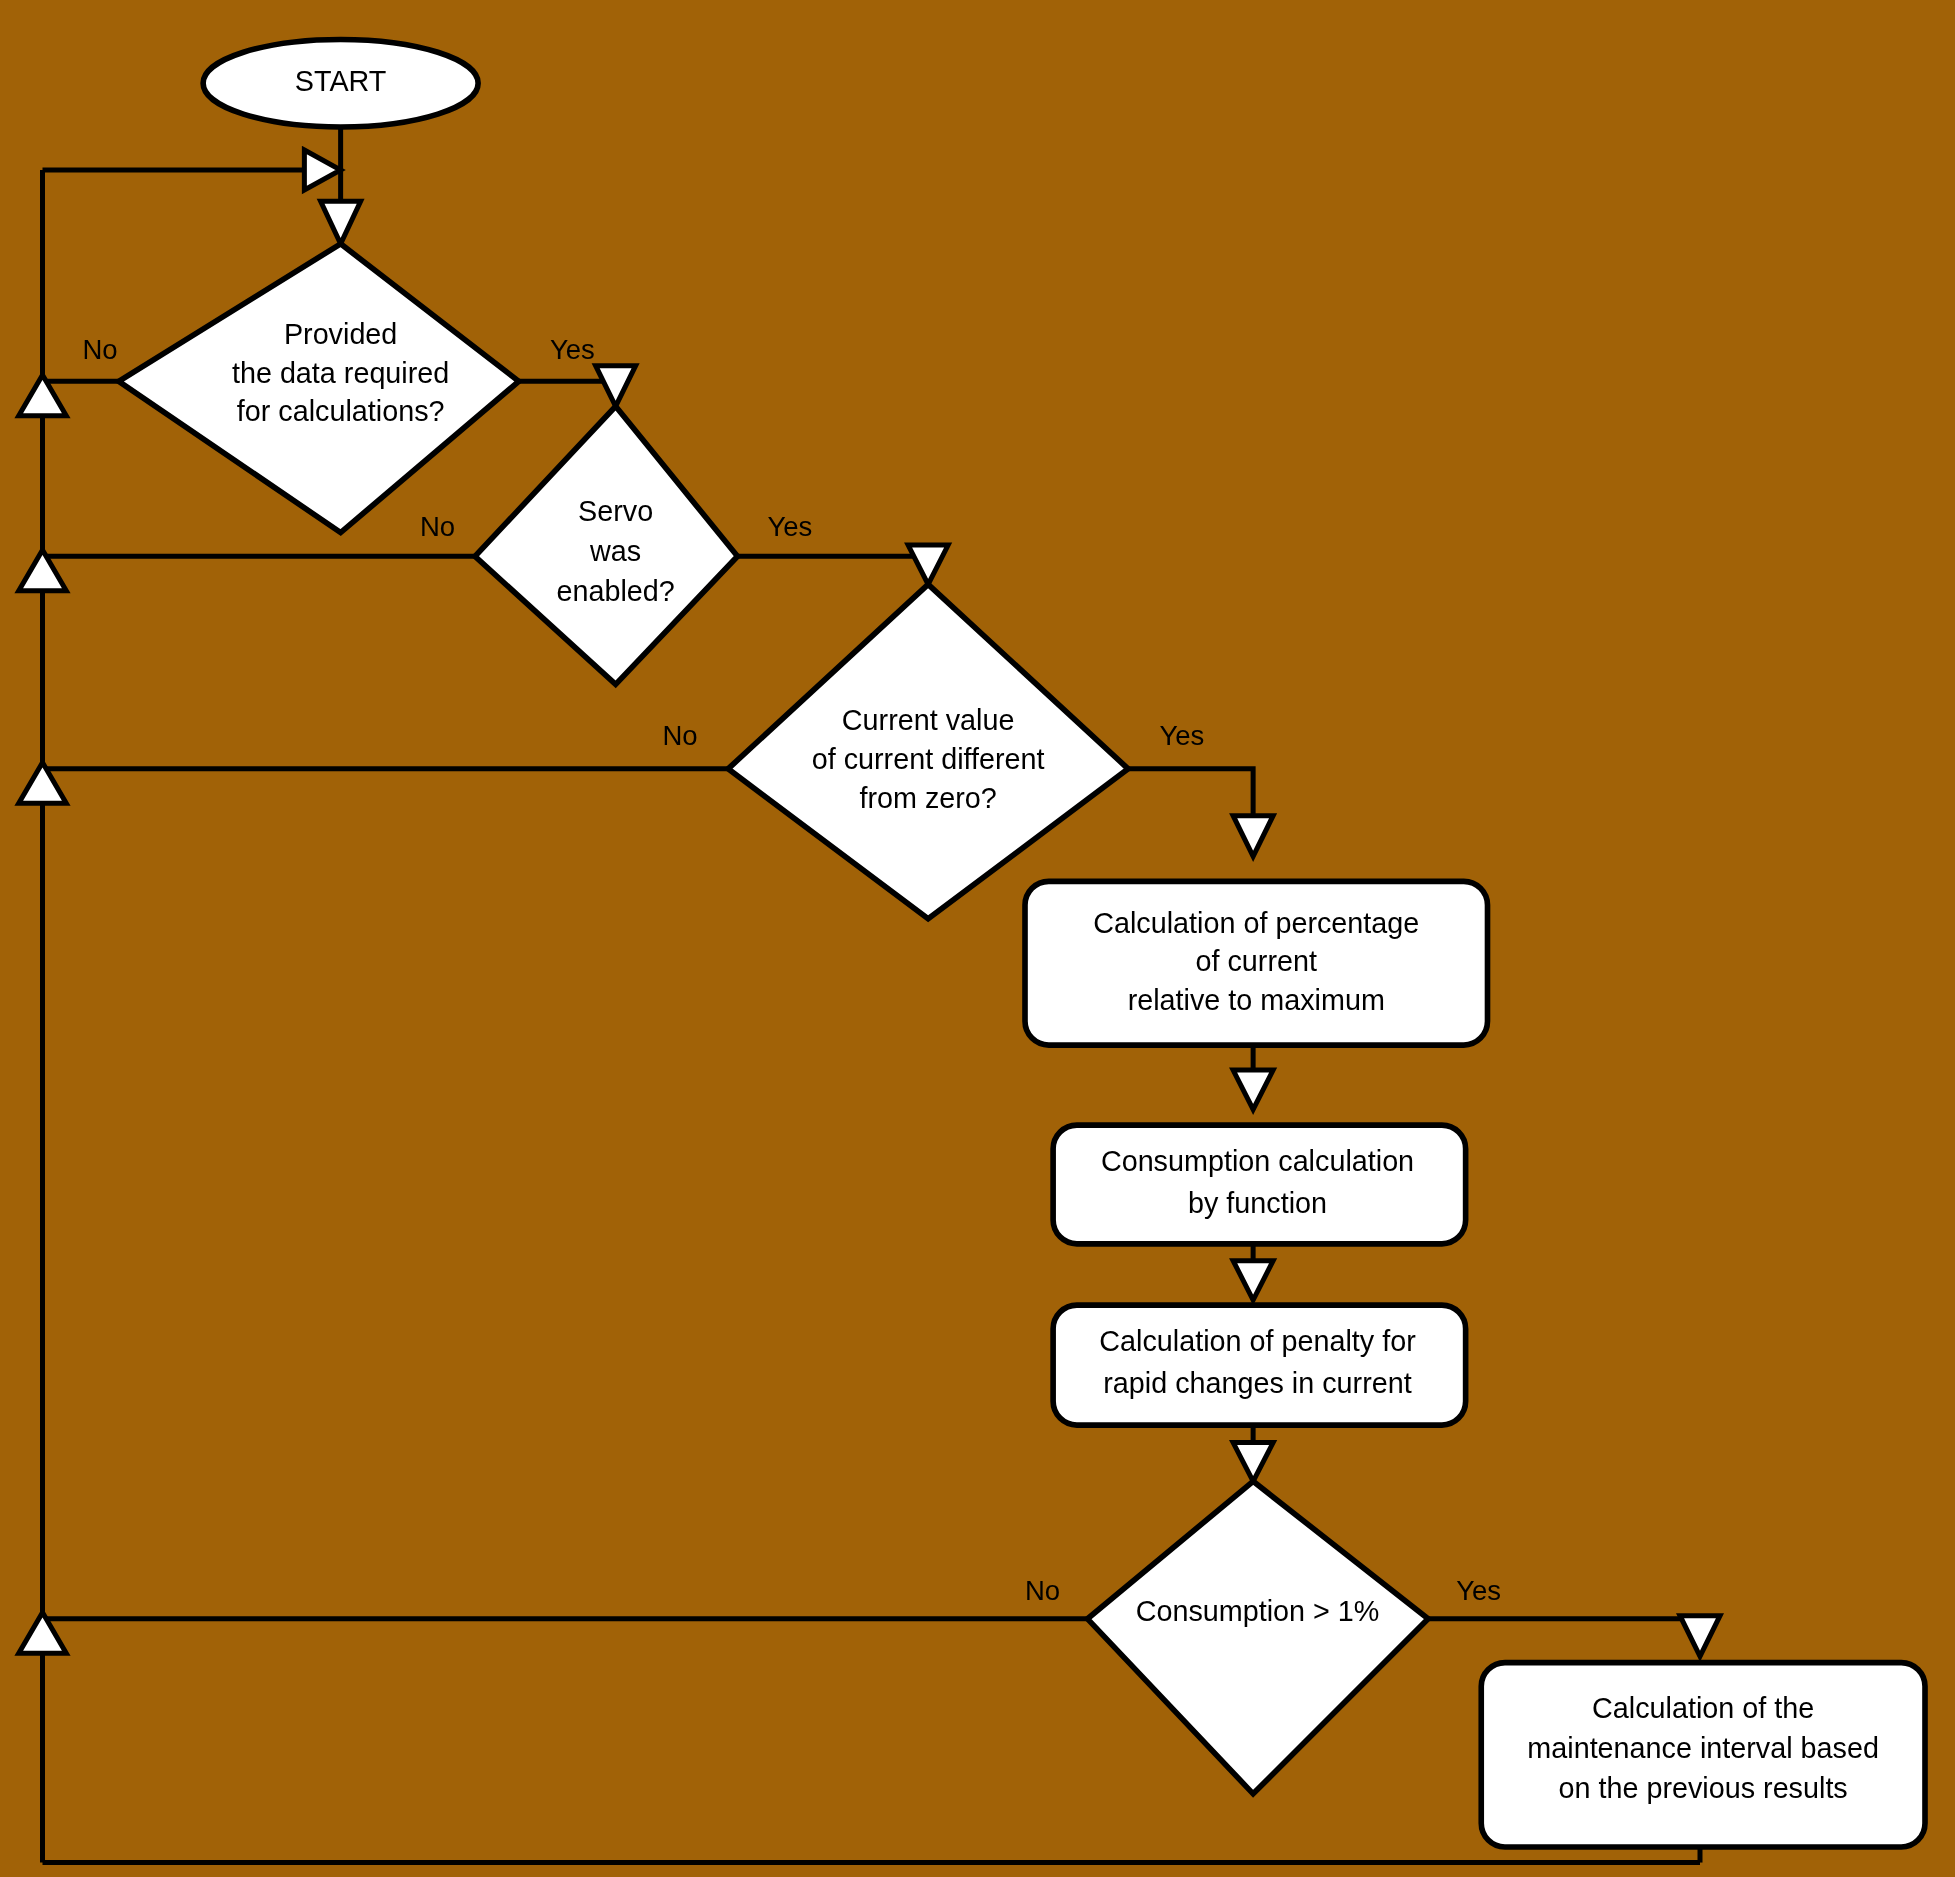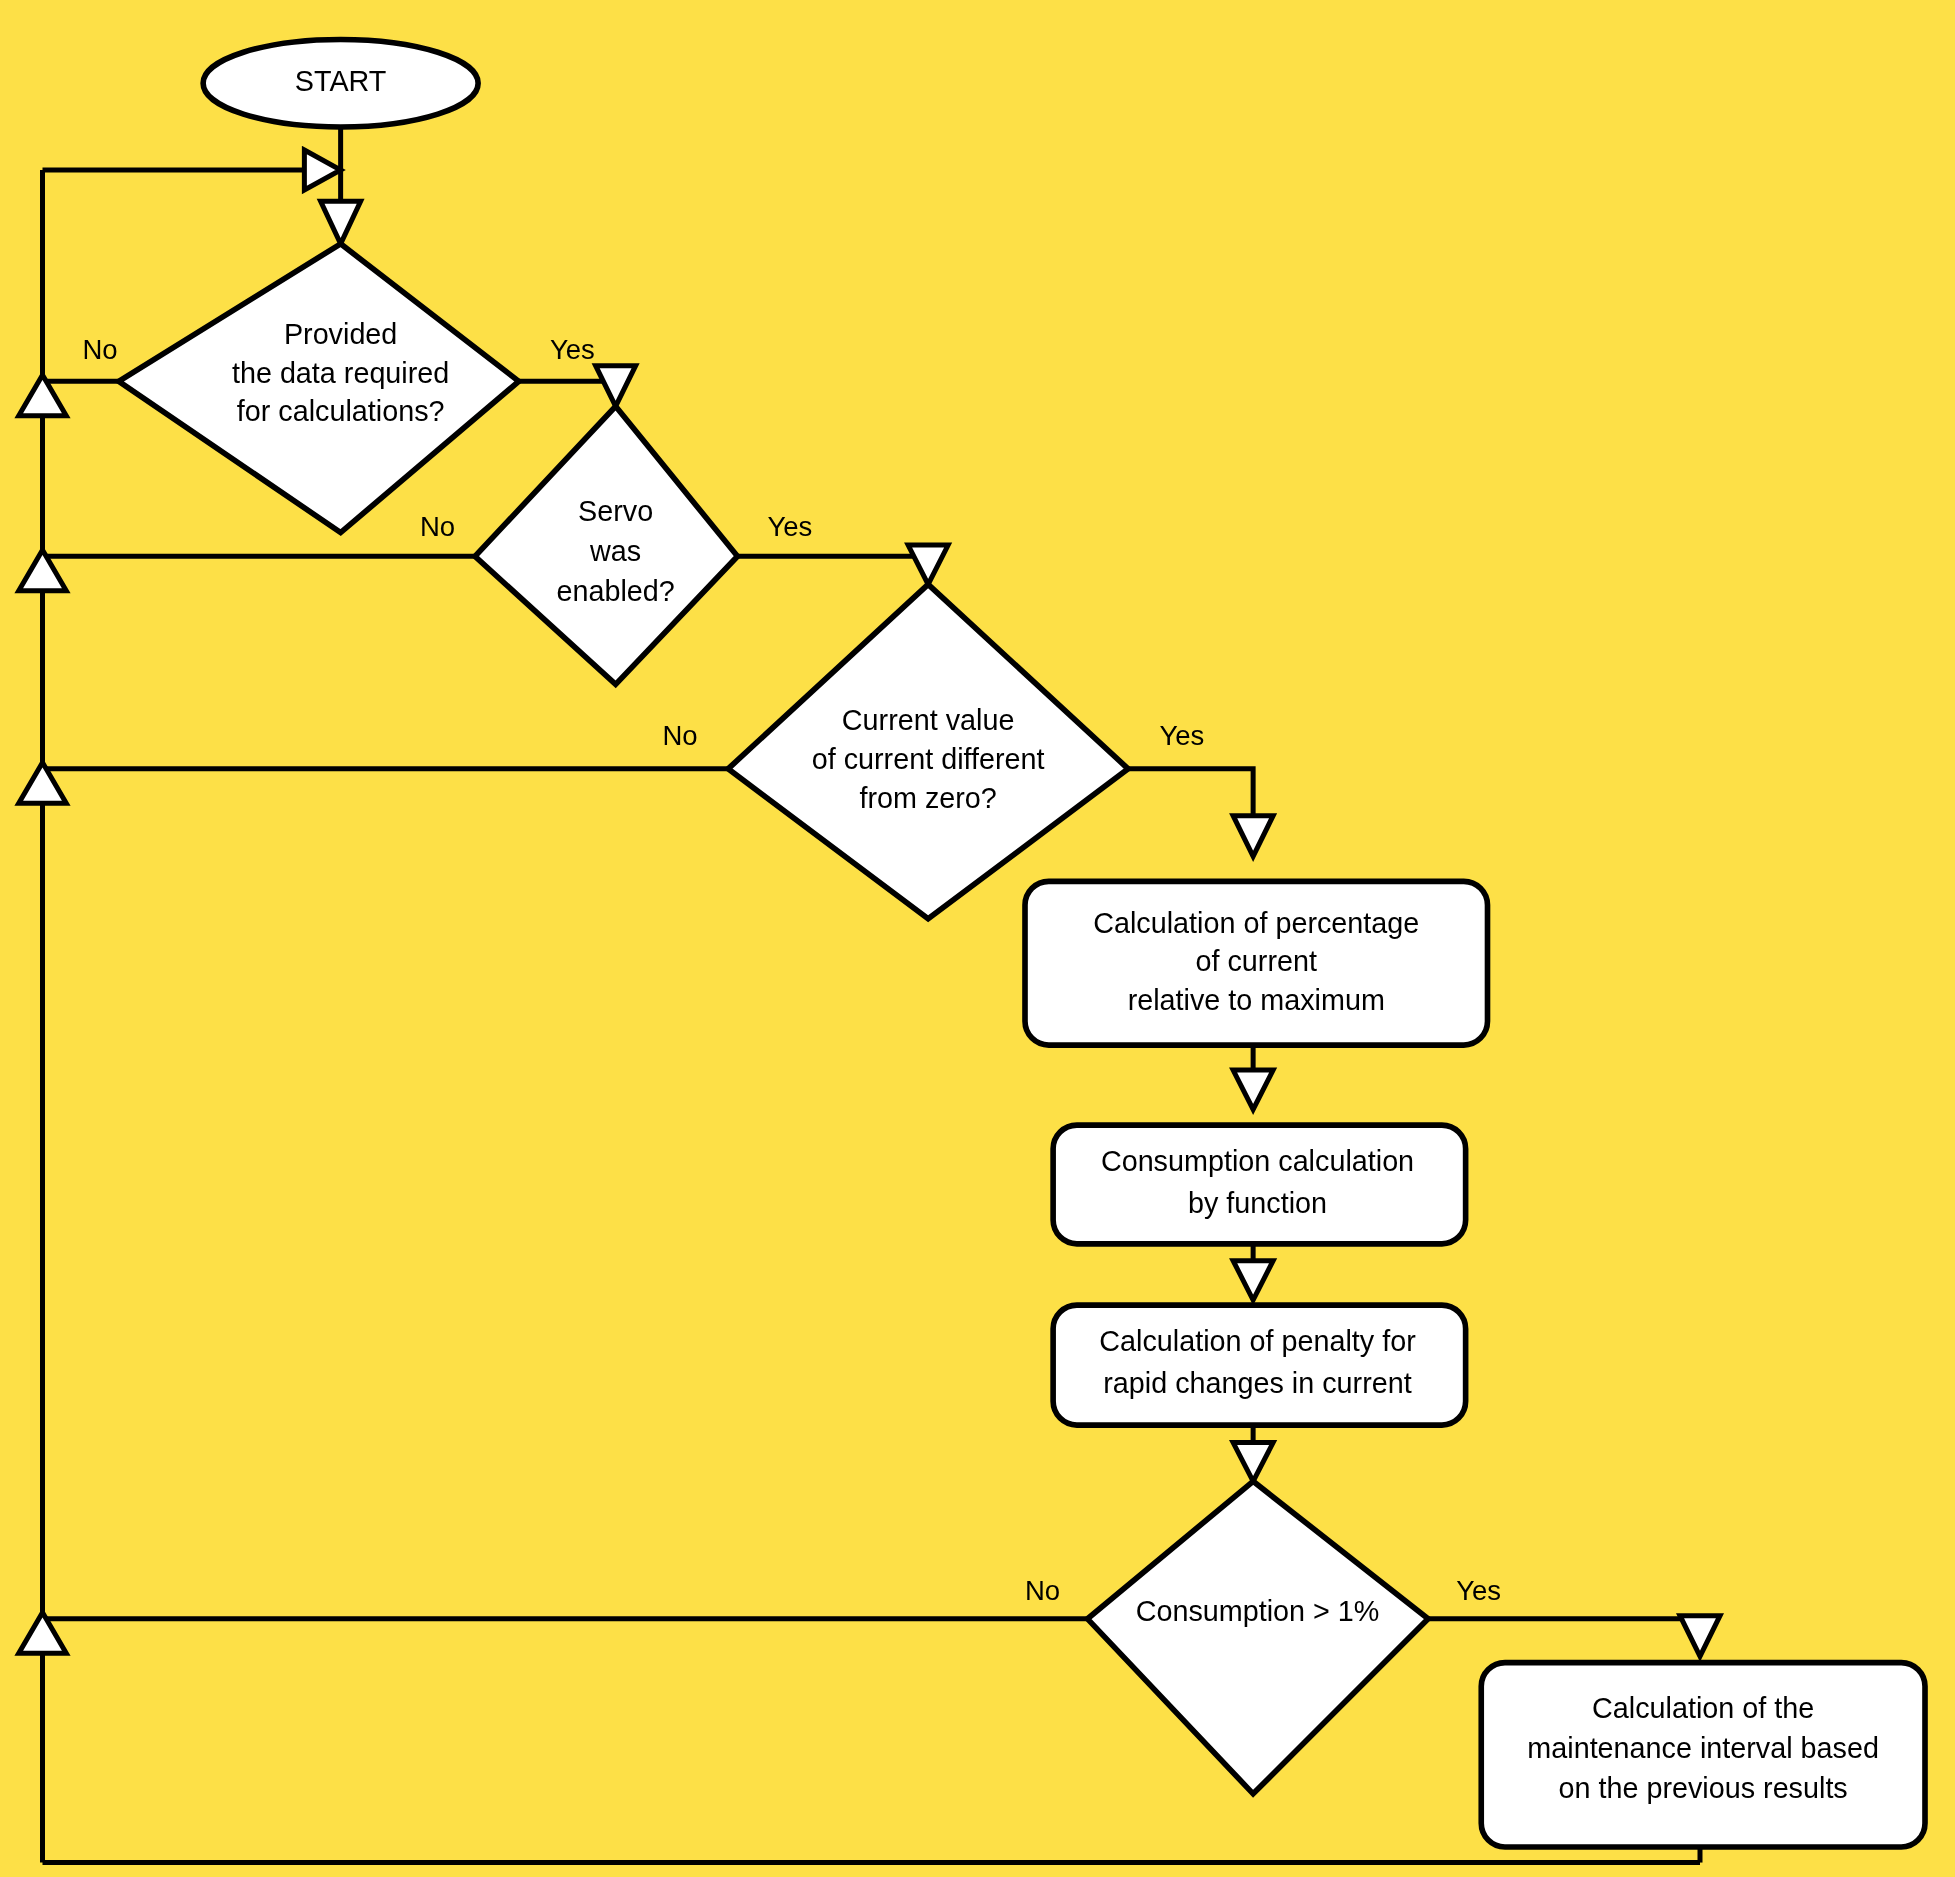--- a/index.html
+++ b/index.html
@@ -7,21 +7,21 @@
     padding: 0;
     background: #ffffff;
   }
   body {
     font-family: "Liberation Sans", sans-serif;
   }
   #flow-root {
     position: relative;
     width: 1955px;
     height: 1877px;
-    background: #fde047;
+    background: #a16207;
     overflow: hidden;
     text-align: right;
   }
   #flow-svg {
     position: absolute;
     top: 0;
     left: 0;
     width: 1955px;
     height: 1877px;
   }

